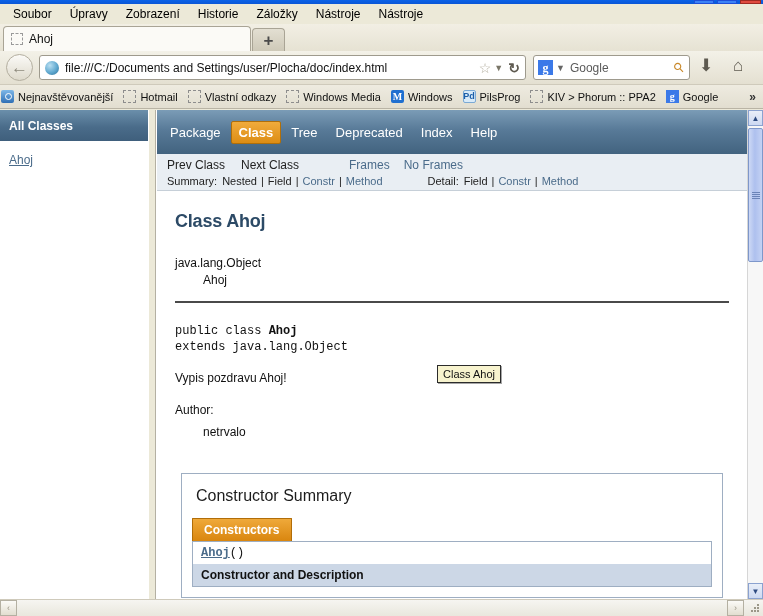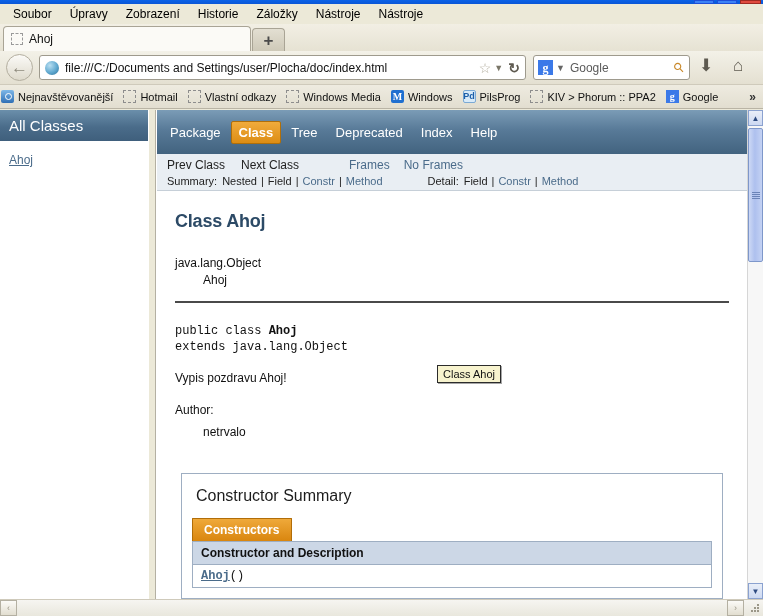--- a/index.html
+++ b/index.html
@@ -228,21 +228,21 @@
     overflow: hidden;
   }
   .lf-header {
     height: 31px;
     background: linear-gradient(to bottom,#6b8fab 0%, #4a6c8a 55%, #3f5f7c 100%);
     display: flex; align-items: center;
     padding-left: 9px;
     box-sizing: border-box;
   }
   .lf-header-title {
-    color: #fff; font-size: 15px; font-weight: normal;
+    color: #fff; font-size: 12px; font-weight: bold;
   }
   .lf-list { padding: 12px 0 0 9px; }
   .lf-link {
     font-size: 12px; color: #4a6b8a;
     display: block; margin-bottom: 4px;
   }
 
   
   .frame-divider {
     position: absolute; left: 148px; top: 0;
@@ -612,24 +612,24 @@
         <div class="jd-summary">
           <div class="jd-summary-h3">Constructor Summary</div>
           <div class="jd-tabs">
             <div class="jd-tab-active">
               <span>Constructors</span>
             </div>
           </div>
           <table class="jd-table">
             <tbody>
                 <tr>
-              <th>Constructor and Description</th>
+              <td><a href="#" class="ctor">Ahoj</a><span>()</span></td>
             </tr>
             <tr>
-              <td><a href="#" class="ctor">Ahoj</a><span>()</span></td>
+              <th>Constructor and Description</th>
             </tr>
           </tbody>
             </table>
         </div>
       </div>
     </div>
 
     <div class="tooltip">Class Ahoj</div>
 
     <div class="vscroll">

